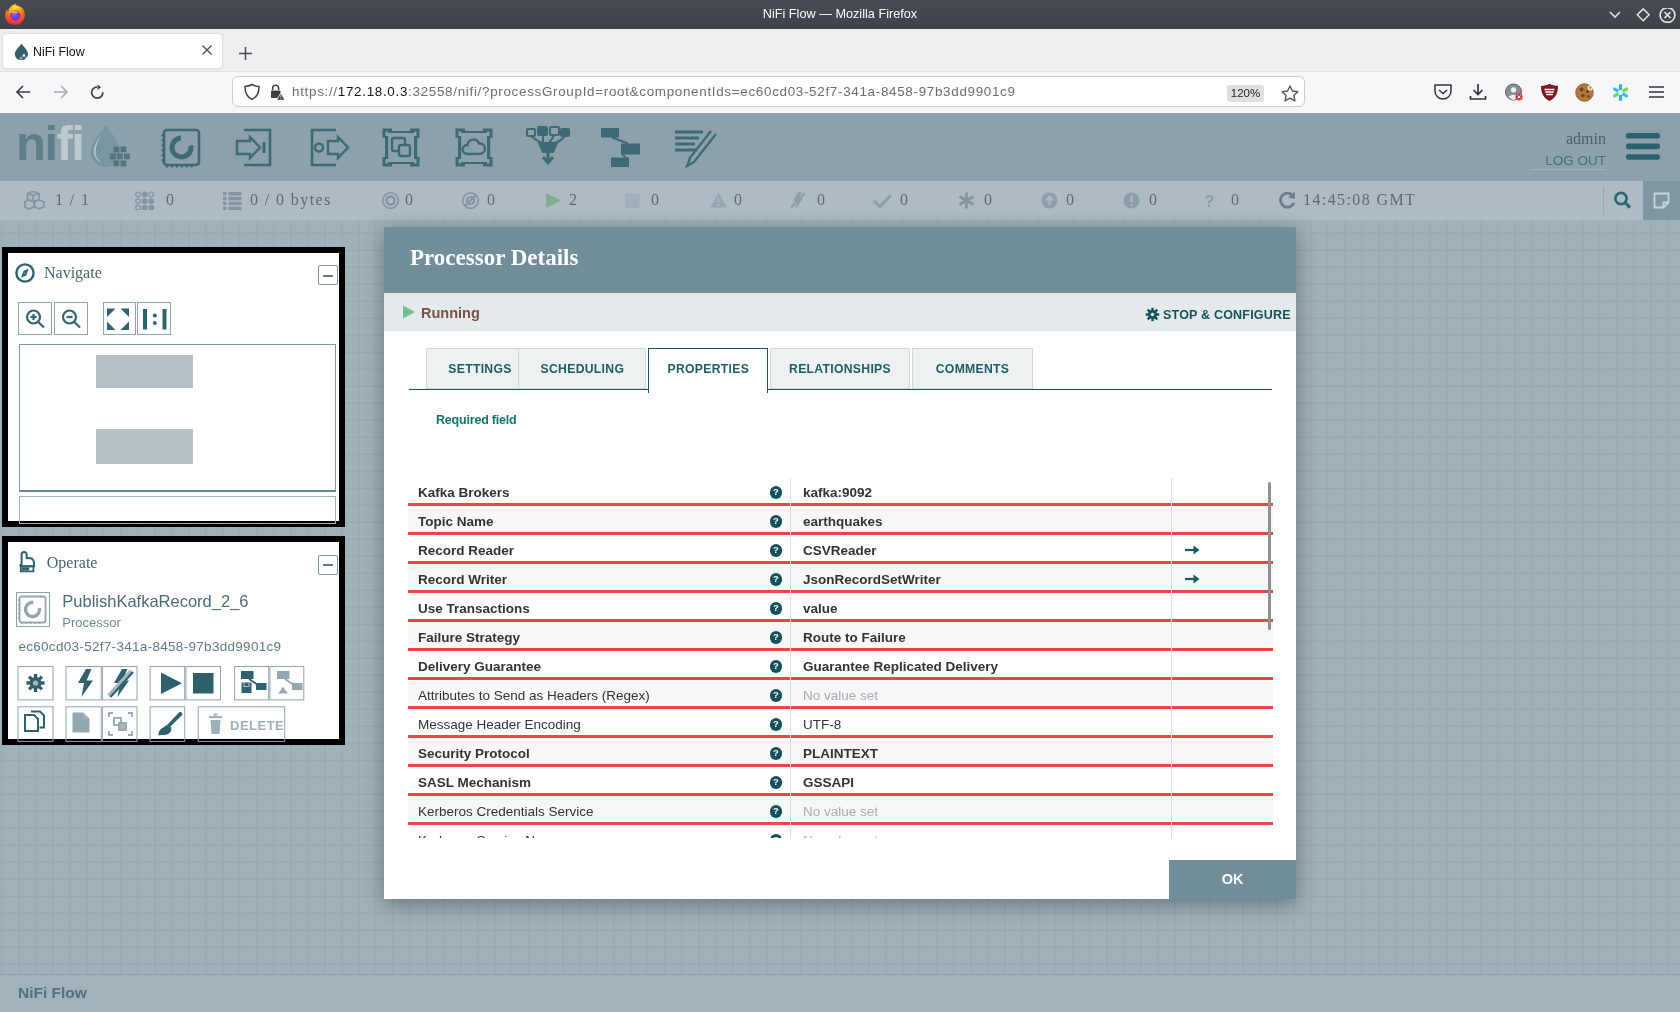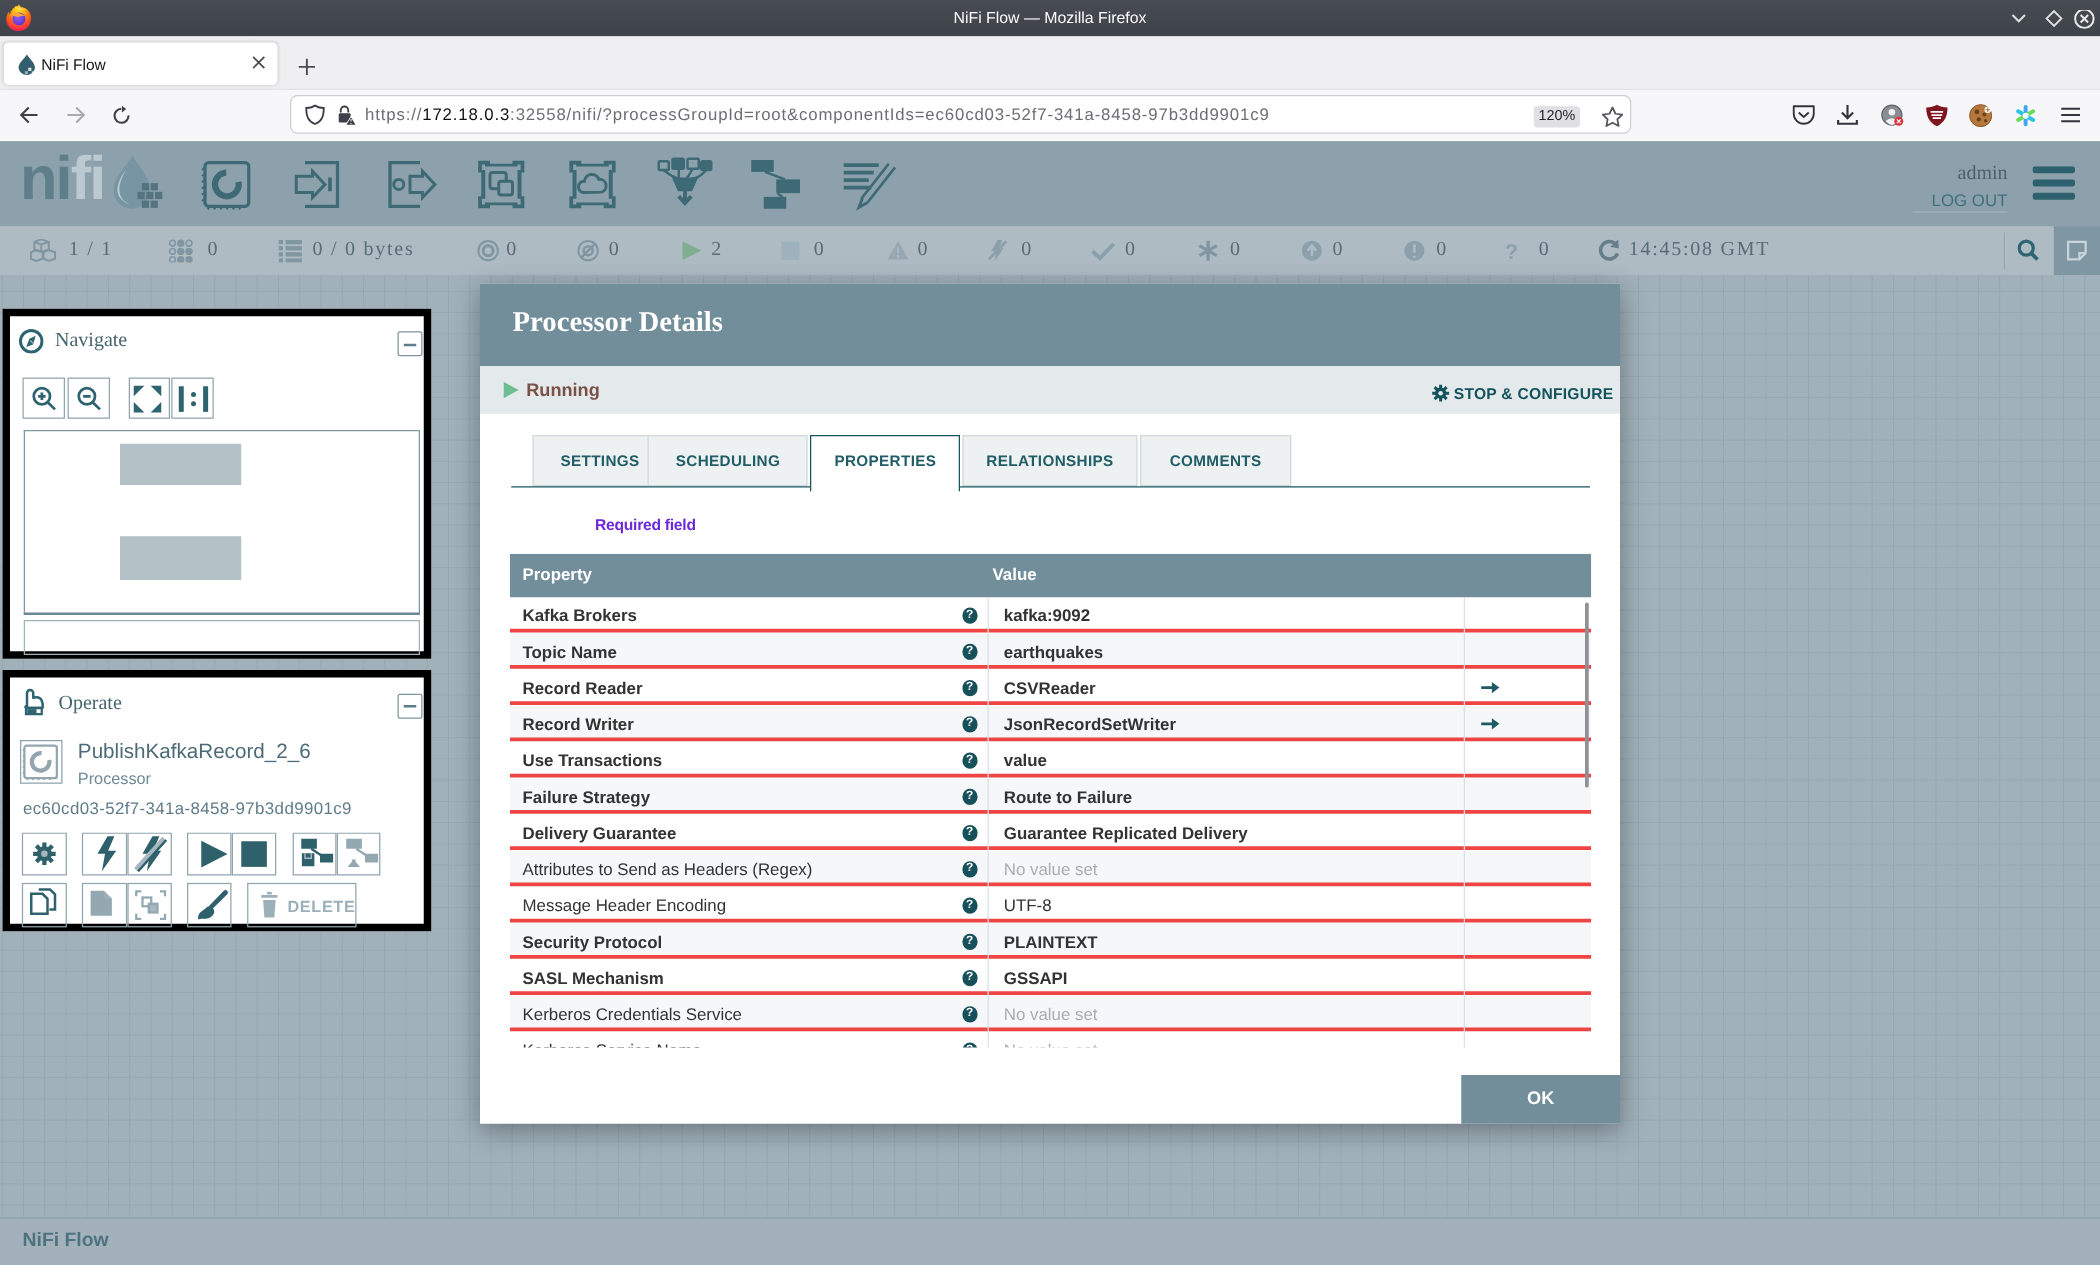--- a/index.html
+++ b/index.html
@@ -36,21 +36,21 @@
   .navbtn{top:49px;width:33.5px;height:33.5px;border:1px solid #91a5ae;box-sizing:border-box;}
   
   #overlaydlg{left:384px;top:227px;width:912px;height:672px;background:#fff;box-shadow:0 5px 20px rgba(0,0,0,0.35);}
   #dlghead{left:0;top:0;width:912px;height:66px;background:#728e9b;}
   #dlgtitle{left:26px;top:18px;font-family:"Liberation Serif",serif;font-size:23px;font-weight:bold;color:#fff;}
   #dlgstatus{left:0;top:66px;width:912px;height:38px;background:#e4e9ec;}
   #runningtxt{left:37px;top:78px;font-size:14.5px;font-weight:bold;color:#7a5147;}
   #stopcfg{left:779px;top:81px;font-size:12.5px;font-weight:bold;color:#14535c;letter-spacing:0.2px;}
   .tab{position:absolute;top:120.6px;height:41.5px;box-sizing:border-box;background:#edf1f2;border:1px solid #cfd8db;color:#215d66;font-size:12.2px;font-weight:bold;text-align:center;line-height:40px;letter-spacing:0.3px;}
   #tabline{left:24.6px;top:161.6px;width:863.5px;height:1px;background:#17545d;}
-  #reqfield{left:52px;top:186px;font-size:12.5px;letter-spacing:-0.2px;font-weight:bold;color:#6d28d9;margin-left:40px;}
+  #reqfield{left:52px;top:186px;font-size:12.5px;letter-spacing:-0.2px;font-weight:bold;color:#0f766e;}
   
   #ptable{left:24px;top:216px;width:864.5px;height:395px;overflow:hidden;}
   #thead{left:0;top:0;width:864.5px;height:35px;background:#728e9b;color:#fff;font-weight:bold;font-size:13.5px;}
   .prow{position:absolute;left:0;width:864.5px;height:28px;box-sizing:border-box;border-bottom:3px solid #ef4444;font-size:13.5px;color:#333;}
   .prow .pname{position:absolute;left:10px;top:7px;}
   .prow .pval{position:absolute;left:395px;top:7px;}
   .prow .colsep1{position:absolute;left:382px;top:0;width:1px;height:29px;background:#dce0e2;}
   .prow .colsep2{position:absolute;left:763px;top:0;width:1px;height:29px;background:#dce0e2;}
   .help{position:absolute;left:361.5px;top:8.2px;width:12.6px;height:12.6px;border-radius:50%;background:#16505a;color:#fff;font-size:9.5px;font-weight:bold;text-align:center;line-height:12.6px;}
   .nvs{color:#a9adaf !important;}
@@ -522,24 +522,20 @@
   </svg>
   <div class="abs" id="stopcfg">STOP &amp; CONFIGURE</div>
   <div class="abs tab" style="left:42px;width:108px;">SETTINGS</div>
   <div class="abs tab" style="left:134.4px;width:128px;">SCHEDULING</div>
   <div class="abs tab" style="left:264.3px;width:120px;background:#fff;border:1px solid #17545d;border-bottom:none;height:45.5px;z-index:3;">PROPERTIES</div>
   <div class="abs tab" style="left:386px;width:140px;">RELATIONSHIPS</div>
   <div class="abs tab" style="left:528px;width:121px;">COMMENTS</div>
   <div class="abs" id="tabline"></div>
   <div class="abs" id="reqfield">Required field</div>
   <div class="abs" id="ptable">
-    <div class="abs" id="thead">
-        <span style="position:absolute;left:10px;top:9px;">Property</span>
-        <span style="position:absolute;left:386px;top:9px;">Value</span>
-      </div>
   <div class="prow" style="top: 35px; background: rgb(255, 255, 255);">
         <span class="pname" style="font-weight:bold">Kafka Brokers</span>
         <div class="help">?</div>
         <div class="colsep1"></div>
         <div class="colsep2"></div>
         <span class="pval" style="font-weight:bold">kafka:9092</span>
       </div>
       <div class="prow" style="top: 64px; background: rgb(245, 247, 248);">
         <span class="pname" style="font-weight:bold">Topic Name</span>
         <div class="help">?</div>

